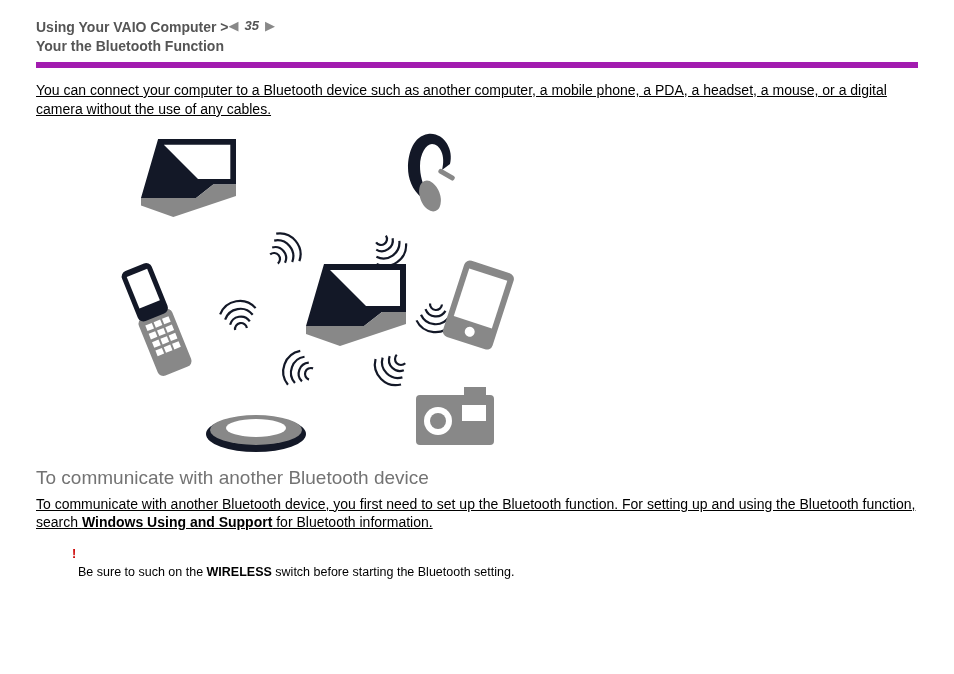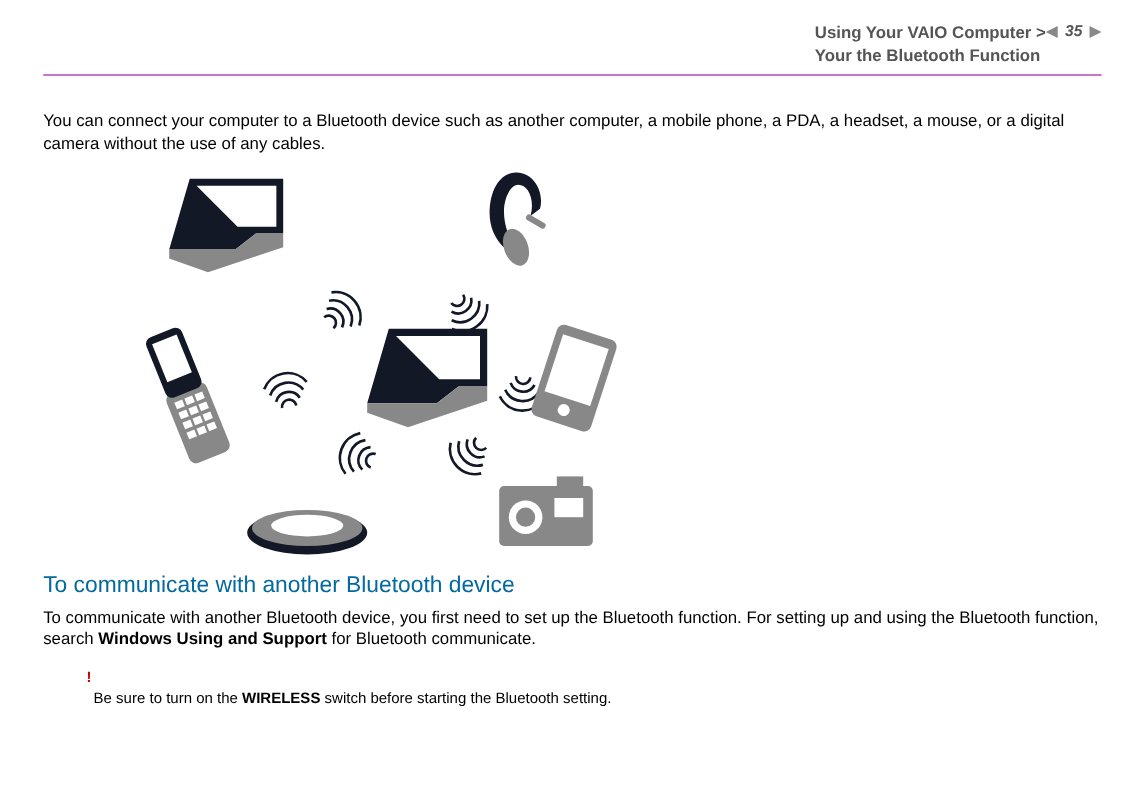--- a/index.html
+++ b/index.html
@@ -10,25 +10,25 @@
     width: 954px;
     height: 674px;
     overflow: hidden;
     box-sizing: border-box;
   }
   .page {
     padding: 18px 36px 0 36px;
   }
   .header {
     display: flex;
-    justify-content: flex-end;
+    justify-content: flex-start;
     align-items: flex-start;
-    border-bottom: 1px solid #a21caf;
+    border-bottom: 6px solid #a21caf;
     padding-bottom: 6px;
-    margin-bottom: 28px;
+    margin-bottom: 13px;
   }
   .breadcrumb {
     font-size: 14px;
     font-weight: bold;
     color: #555;
     line-height: 1.35;
   }
   .pager {
     display: flex;
     align-items: center;
@@ -48,28 +48,29 @@
     font-family: Arial, Helvetica, sans-serif;
     color: #2a3aff;
     font-weight: normal;
     font-size: 23px;
     margin: 0 0 8px 0;
   }
   p.body {
     font-size: 14px;
     line-height: 1.35;
     margin: 0 0 10px 0;
+    text-decoration: underline;
   }
   .diagram {
     display: block;
     margin: 8px 0 8px 30px;
   }
   h2.sub {
     font-family: Arial, Helvetica, sans-serif;
-    color: #0369a1;
+    color: #737373;
     font-weight: normal;
     font-size: 19px;
     margin: 6px 0 6px 0;
   }
   .note {
     font-size: 12.5px;
     margin: 14px 0 0 42px;
     line-height: 1.3;
   }
   .note .bang {
@@ -202,21 +203,21 @@
         <rect x="6" y="85" width="7" height="6"></rect>
           <rect x="15" y="85" width="7" height="6"></rect>
           <rect x="24" y="85" width="7" height="6"></rect>
       </g>
     </g>
   </svg>
 
   <h2 class="sub">To communicate with another Bluetooth device</h2>
 
   <p class="body">
-    <span>To communicate with another Bluetooth device, you first need to set up the Bluetooth function. For setting up and using the Bluetooth function, search </span><b>Windows Using and Support</b><span> for Bluetooth communicate.</span>
+    <span>To communicate with another Bluetooth device, you first need to set up the Bluetooth function. For setting up and using the Bluetooth function, search </span><b>Windows Using and Support</b><span> for Bluetooth information.</span>
   </p>
 
   <div class="note">
     <span class="bang">!</span>
-    <span>Be sure to turn on the </span><b>WIRELESS</b><span> switch before starting the Bluetooth setting.</span>
+    <span>Be sure to such on the </span><b>WIRELESS</b><span> switch before starting the Bluetooth setting.</span>
   </div>
 
 </div>
 
 </body></html>

